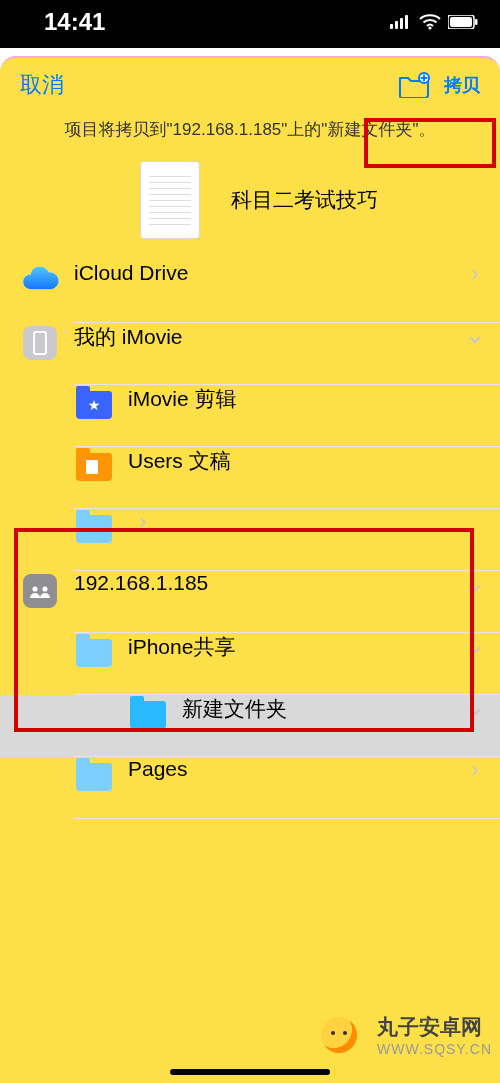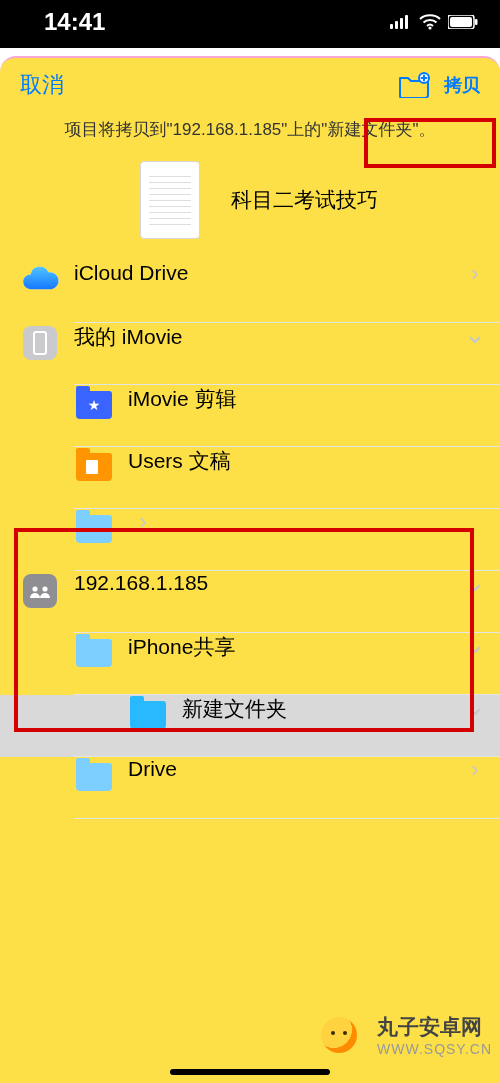--- a/index.html
+++ b/index.html
@@ -211,21 +211,21 @@
           <span class="folder folder-solid"></span>
         </span>
       <span class="label">新建文件夹</span>
       <span class="chev chev-down"></span>
     </div>
 
     <div class="row row-sep indent1">
       <span class="icon-slot">
           <span class="folder"></span>
         </span>
-      <span class="label">Drive</span>
+      <span class="label">Pages</span>
       <span class="chev chev-right"></span>
     </div>
 
   </div>
 
   <div class="redbox" style="top:470px; left:14px; width:460px; height:204px;"></div>
 
 </div>
 
 <div class="watermark">

